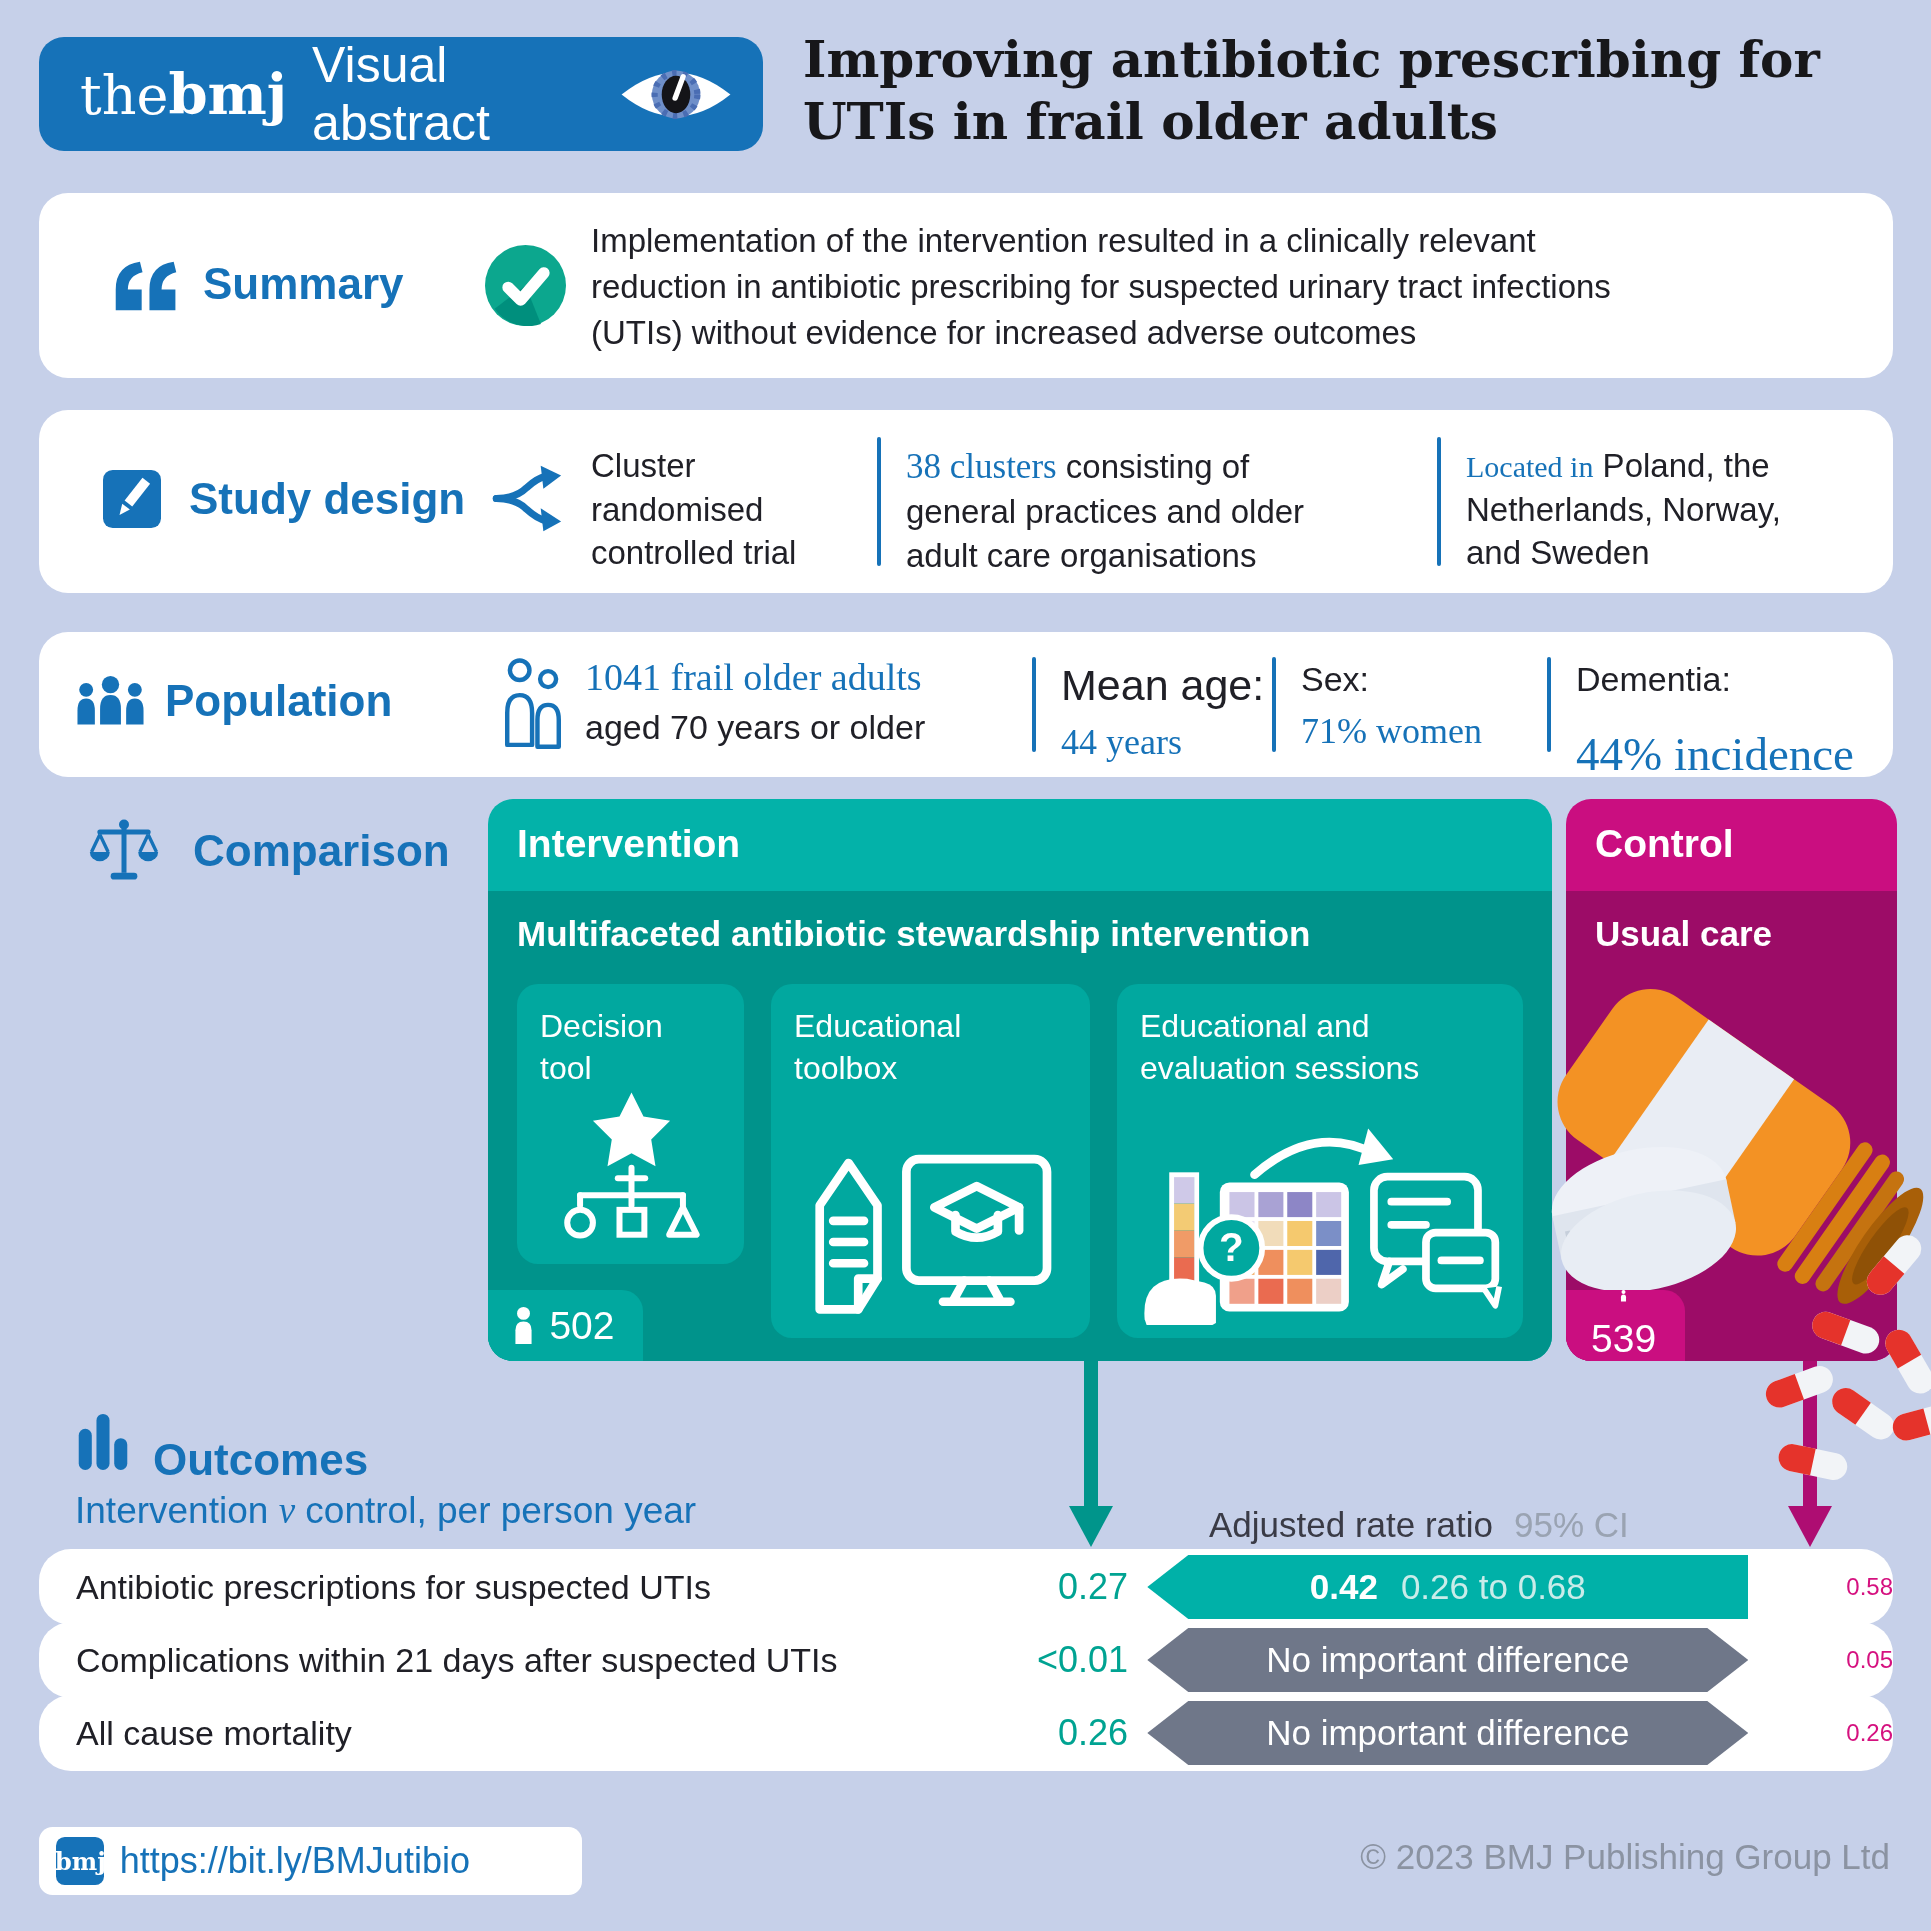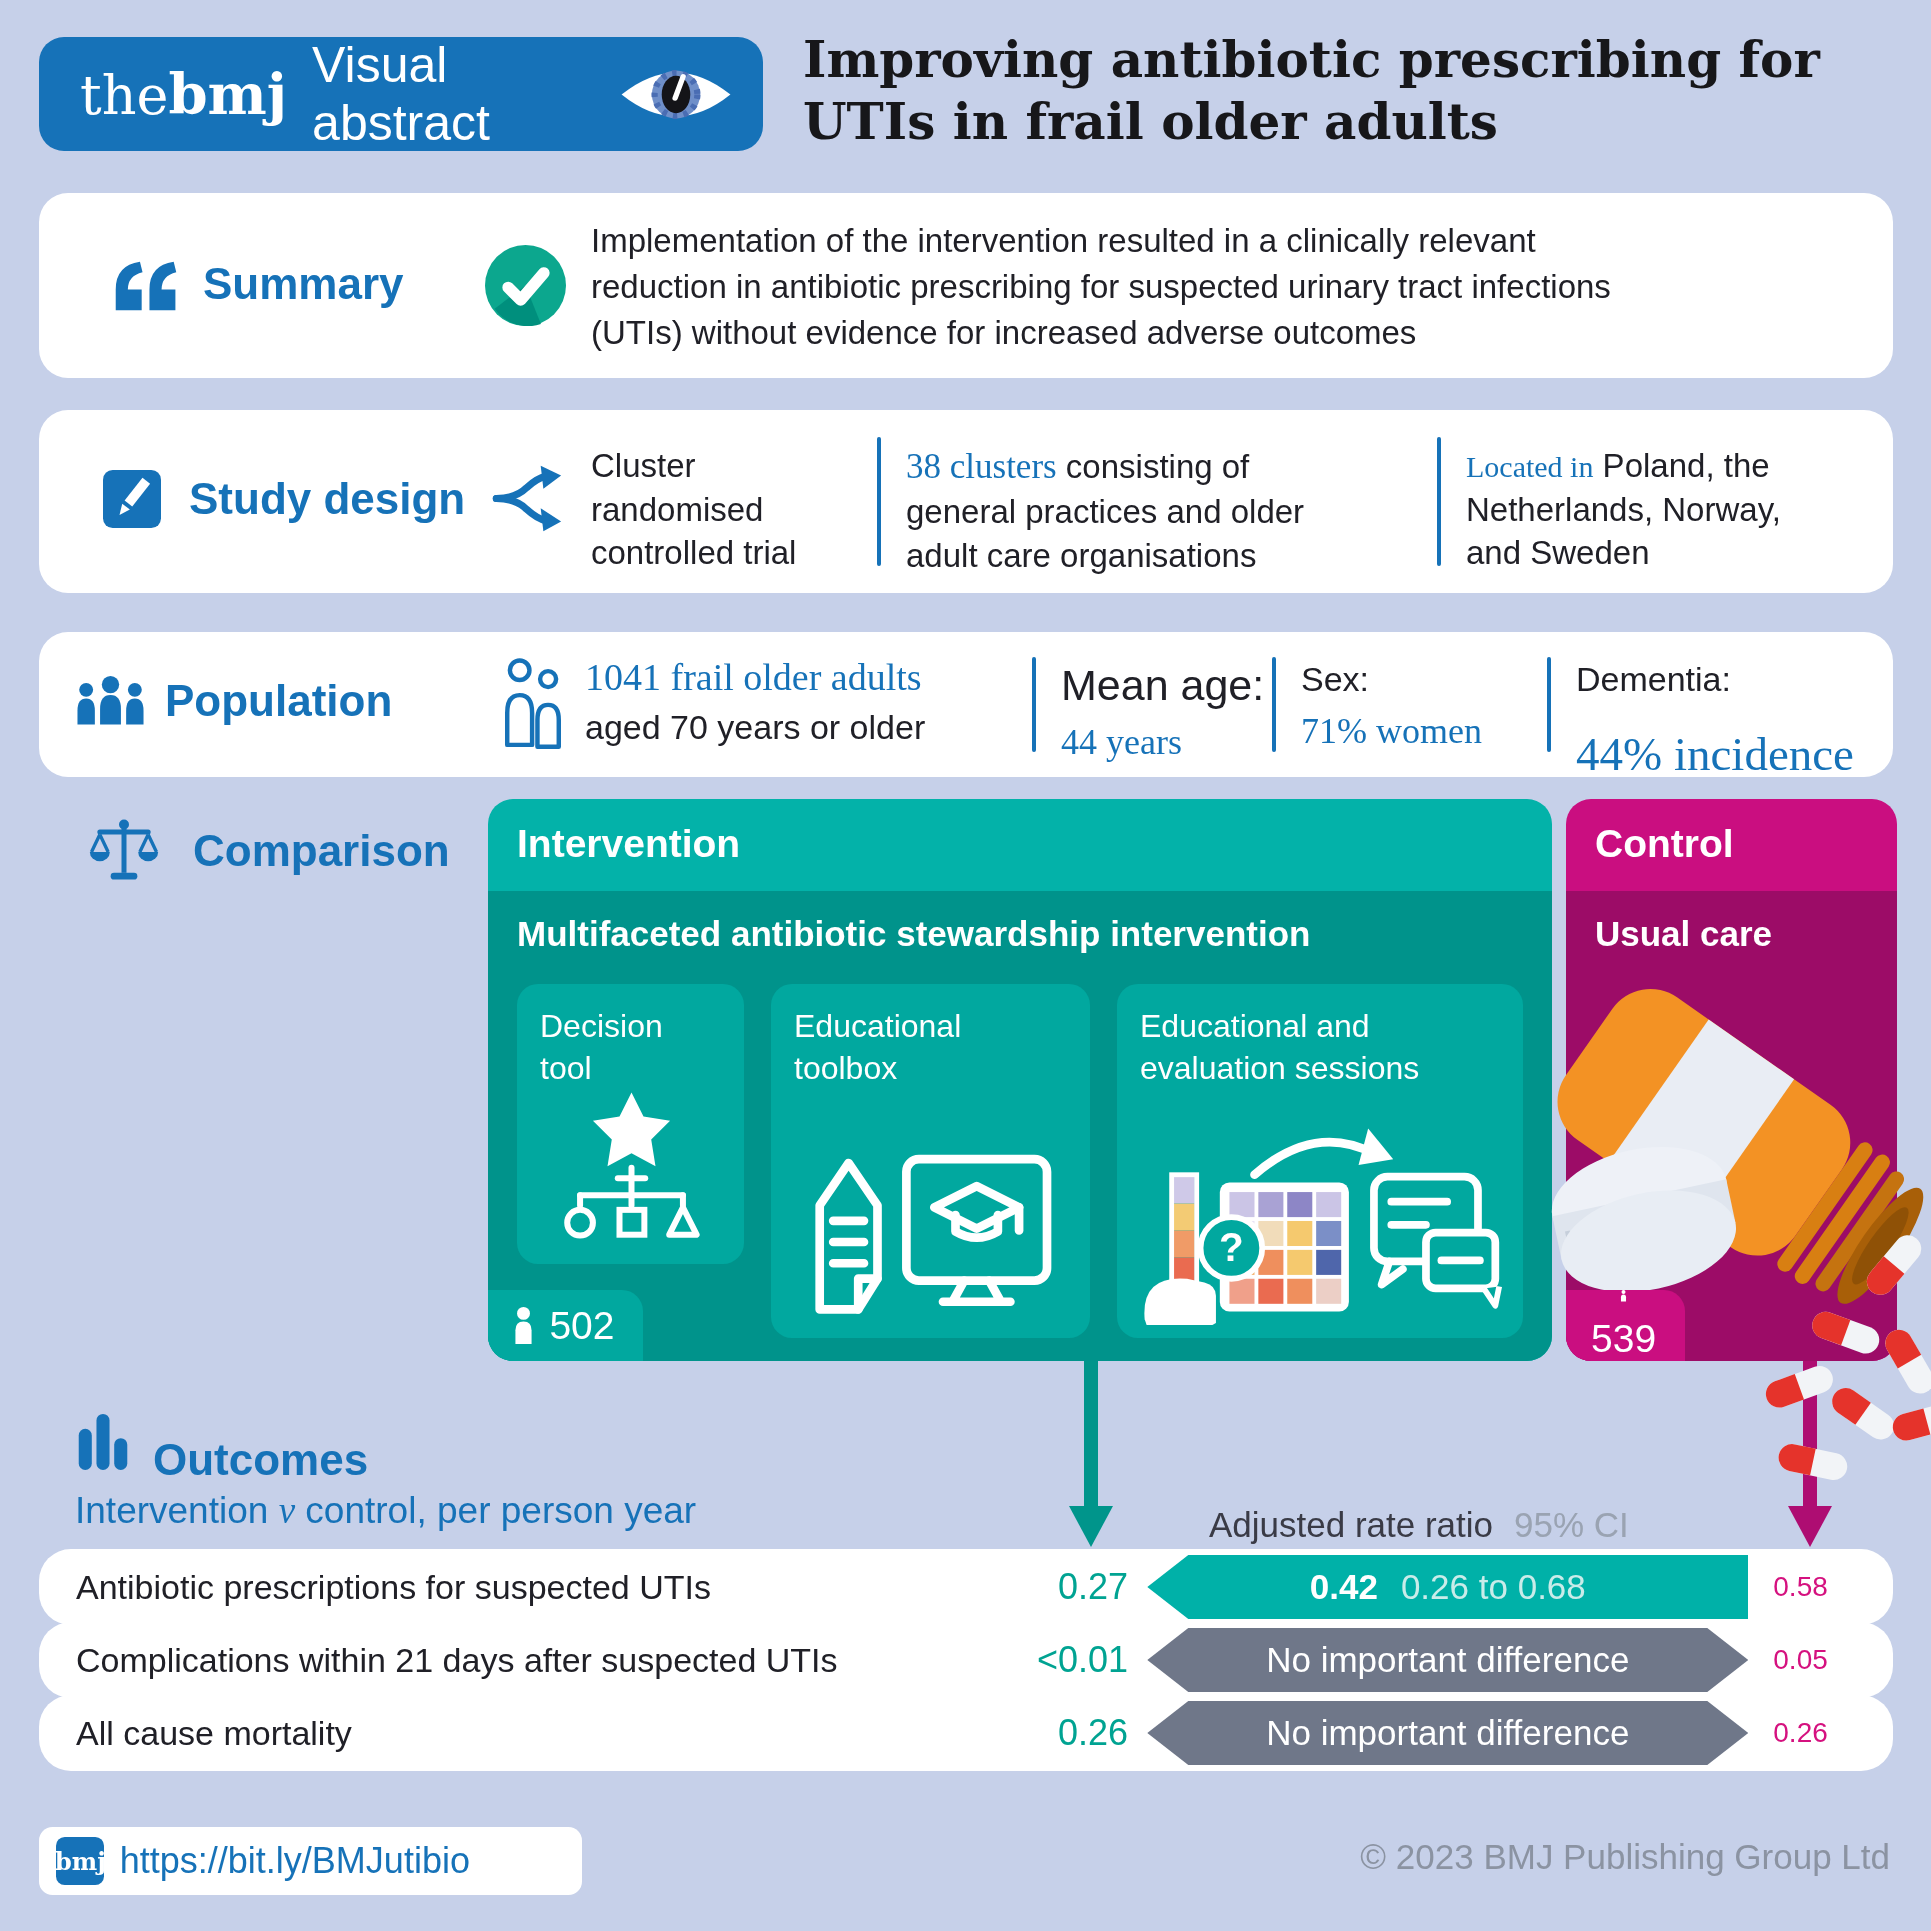--- a/index.html
+++ b/index.html
@@ -61,21 +61,21 @@
   .outcomes-sub{left:75px;top:1489px;font-size:37px;color:var(--blue);}
   .it-serif{font-style:italic;font-family:"Liberation Serif",serif;}
   .row{position:absolute;left:39px;width:1854px;height:76px;background:#fff;border-radius:32px;display:flex;align-items:center;}
   .row-label{padding-left:37px;font-size:34px;color:var(--ink);width:782px;flex:none;}
   .row-iv{width:270px;flex:none;text-align:right;font-size:36px;color:var(--teal-val);}
   .row-banner{margin-left:19.3px;width:601px;height:64px;flex:none;display:flex;align-items:center;justify-content:center;gap:23px;font-size:35px;color:#fff;}
   .banner-teal{background:var(--teal-banner);clip-path:polygon(41px 0,100% 0,100% 100%,41px 100%,0 50%);}
   .banner-teal .ratio{font-weight:700;}
   .banner-teal .ci{color:#c9ece9;}
   .banner-gray{background:var(--gray-banner);clip-path:polygon(41px 0,calc(100% - 41px) 0,100% 50%,calc(100% - 41px) 100%,41px 100%,0 50%);}
-  .row-cv{flex:1;text-align:left;font-size:28px;color:var(--mag-val);margin-left:25px;}
+  .row-cv{flex:1;text-align:right;font-size:24px;color:var(--mag-val);margin-left:25px;}
   .row1{top:1549px;} .row2{top:1622px;} .row3{top:1695px;}
 
   
   .footer-pill{left:39px;top:1827px;width:543px;height:68px;background:#fff;border-radius:13.5px;display:flex;align-items:center;gap:15.4px;padding:0 17.4px;box-sizing:border-box;}
   .bmj-square{width:48px;height:48px;background:var(--blue);border-radius:8.7px;display:flex;align-items:center;justify-content:center;font-family:"DejaVu Serif",serif;font-weight:800;font-size:24px;color:#fff;flex:none;}
   .footer-link{font-size:36px;color:var(--blue);text-decoration:none;}
   .copyright{right:41px;top:1837px;font-size:35px;color:var(--copy);position:absolute;}
 </style>
 </head>
 <body>

